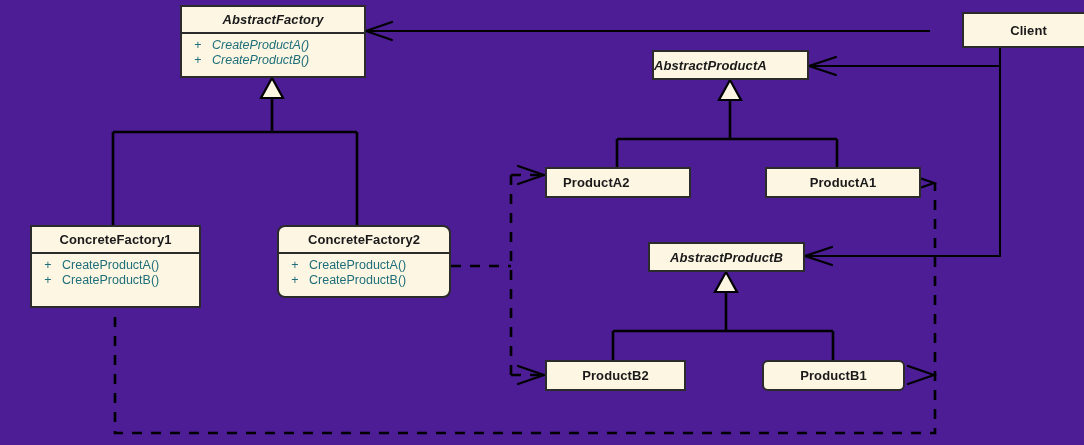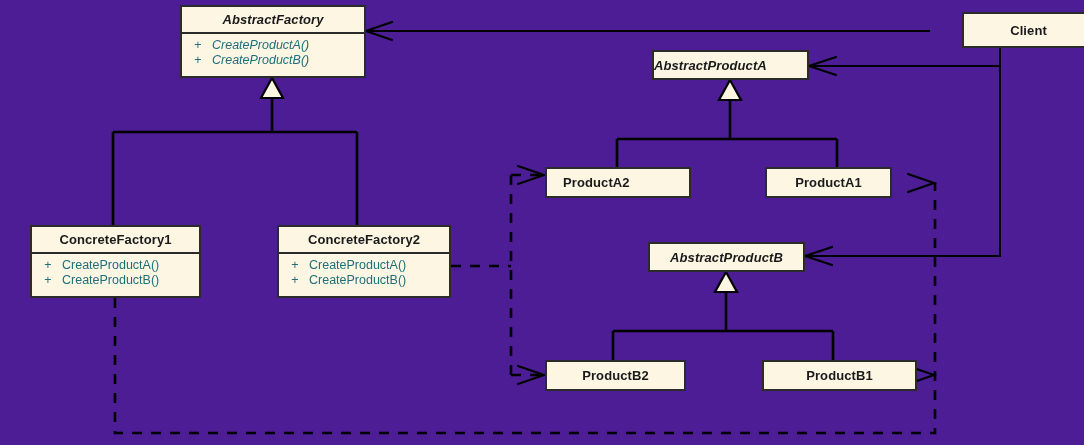--- a/index.html
+++ b/index.html
@@ -145,36 +145,36 @@
         <span class="vis">+</span>
         <span class="sig">CreateProductA()</span>
       </div>
       <div class="uml-member italic">
         <span class="vis">+</span>
         <span class="sig">CreateProductB()</span>
       </div>
     </div>
   </div>
 
-  <div class="uml-box" style="left:30px; top:225px; width:171px; height:73px;">
+  <div class="uml-box" style="left:30px; top:225px; width:171px; height:83px;">
     <div class="uml-title">ConcreteFactory1</div>
     <div class="uml-divider"></div>
     <div class="uml-members">
       <div class="uml-member">
         <span class="vis">+</span>
         <span class="sig">CreateProductA()</span>
       </div>
       <div class="uml-member">
         <span class="vis">+</span>
         <span class="sig">CreateProductB()</span>
       </div>
     </div>
   </div>
 
-  <div class="uml-box" style="left:277px; top:225px; width:174px; height:73px;">
+  <div class="uml-box" style="left:277px; top:225px; width:174px; height:73px;border-radius:8px;">
     <div class="uml-title">ConcreteFactory2</div>
     <div class="uml-divider"></div>
     <div class="uml-members">
       <div class="uml-member">
         <span class="vis">+</span>
         <span class="sig">CreateProductA()</span>
       </div>
       <div class="uml-member">
         <span class="vis">+</span>
         <span class="sig">CreateProductB()</span>
@@ -183,33 +183,33 @@
   </div>
 
   <div class="uml-box" style="left:652px; top:50px; width:157px; height:30px; display:flex; align-items:center; justify-content:flex-start;">
     <div class="uml-title abstract" style="padding:0;">AbstractProductA</div>
   </div>
 
   <div class="uml-box" style="left:545px; top:167px; width:146px; height:31px; display:flex; align-items:center; padding-left:16px;">
     <div class="uml-title" style="padding:0;">ProductA2</div>
   </div>
 
-  <div class="uml-box" style="left:765px; top:167px; width:127px; height:31px; display:flex; align-items:center; justify-content:center;">
+  <div class="uml-box" style="left:765px; top:167px; width:156px; height:31px; display:flex; align-items:center; justify-content:center;">
     <div class="uml-title" style="padding:0;">ProductA1</div>
   </div>
 
   <div class="uml-box" style="left:648px; top:242px; width:157px; height:30px; display:flex; align-items:center; justify-content:center;">
     <div class="uml-title abstract" style="padding:0;">AbstractProductB</div>
   </div>
 
   <div class="uml-box" style="left:545px; top:360px; width:141px; height:31px; display:flex; align-items:center; justify-content:center;">
     <div class="uml-title" style="padding:0;">ProductB2</div>
   </div>
 
-  <div class="uml-box" style="left:762px; top:360px; width:155px; height:31px; display:flex; align-items:center; justify-content:center;">
+  <div class="uml-box" style="left:762px; top:360px; width:143px; height:31px; display:flex; align-items:center; justify-content:center;border-radius:6px;">
     <div class="uml-title" style="padding:0;">ProductB1</div>
   </div>
 
   <div class="uml-box" style="left:930px; top:12px; width:133px; height:36px; display:flex; align-items:center; justify-content:center;margin-left:32px;">
     <div class="uml-title" style="padding:0;">Client</div>
   </div>
 
 </div>
 
 </body></html>

